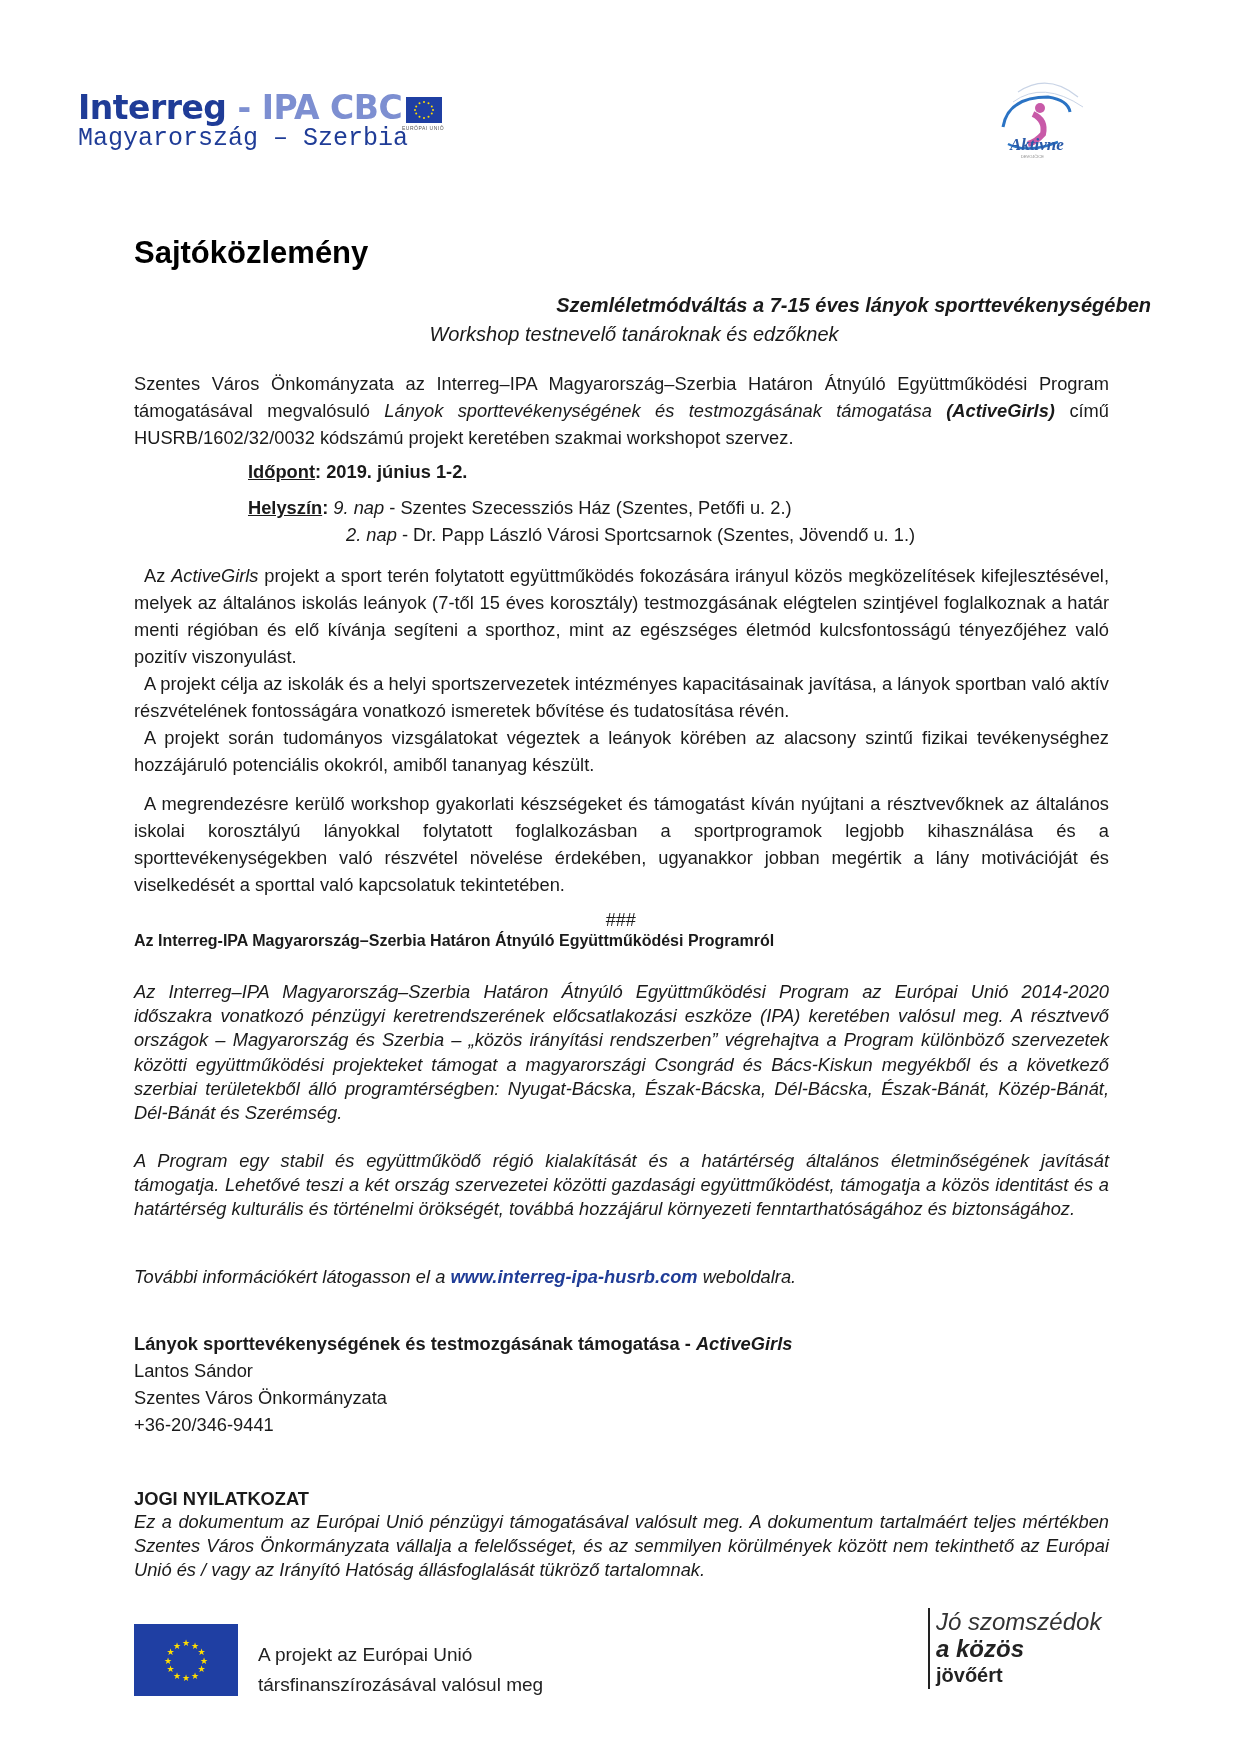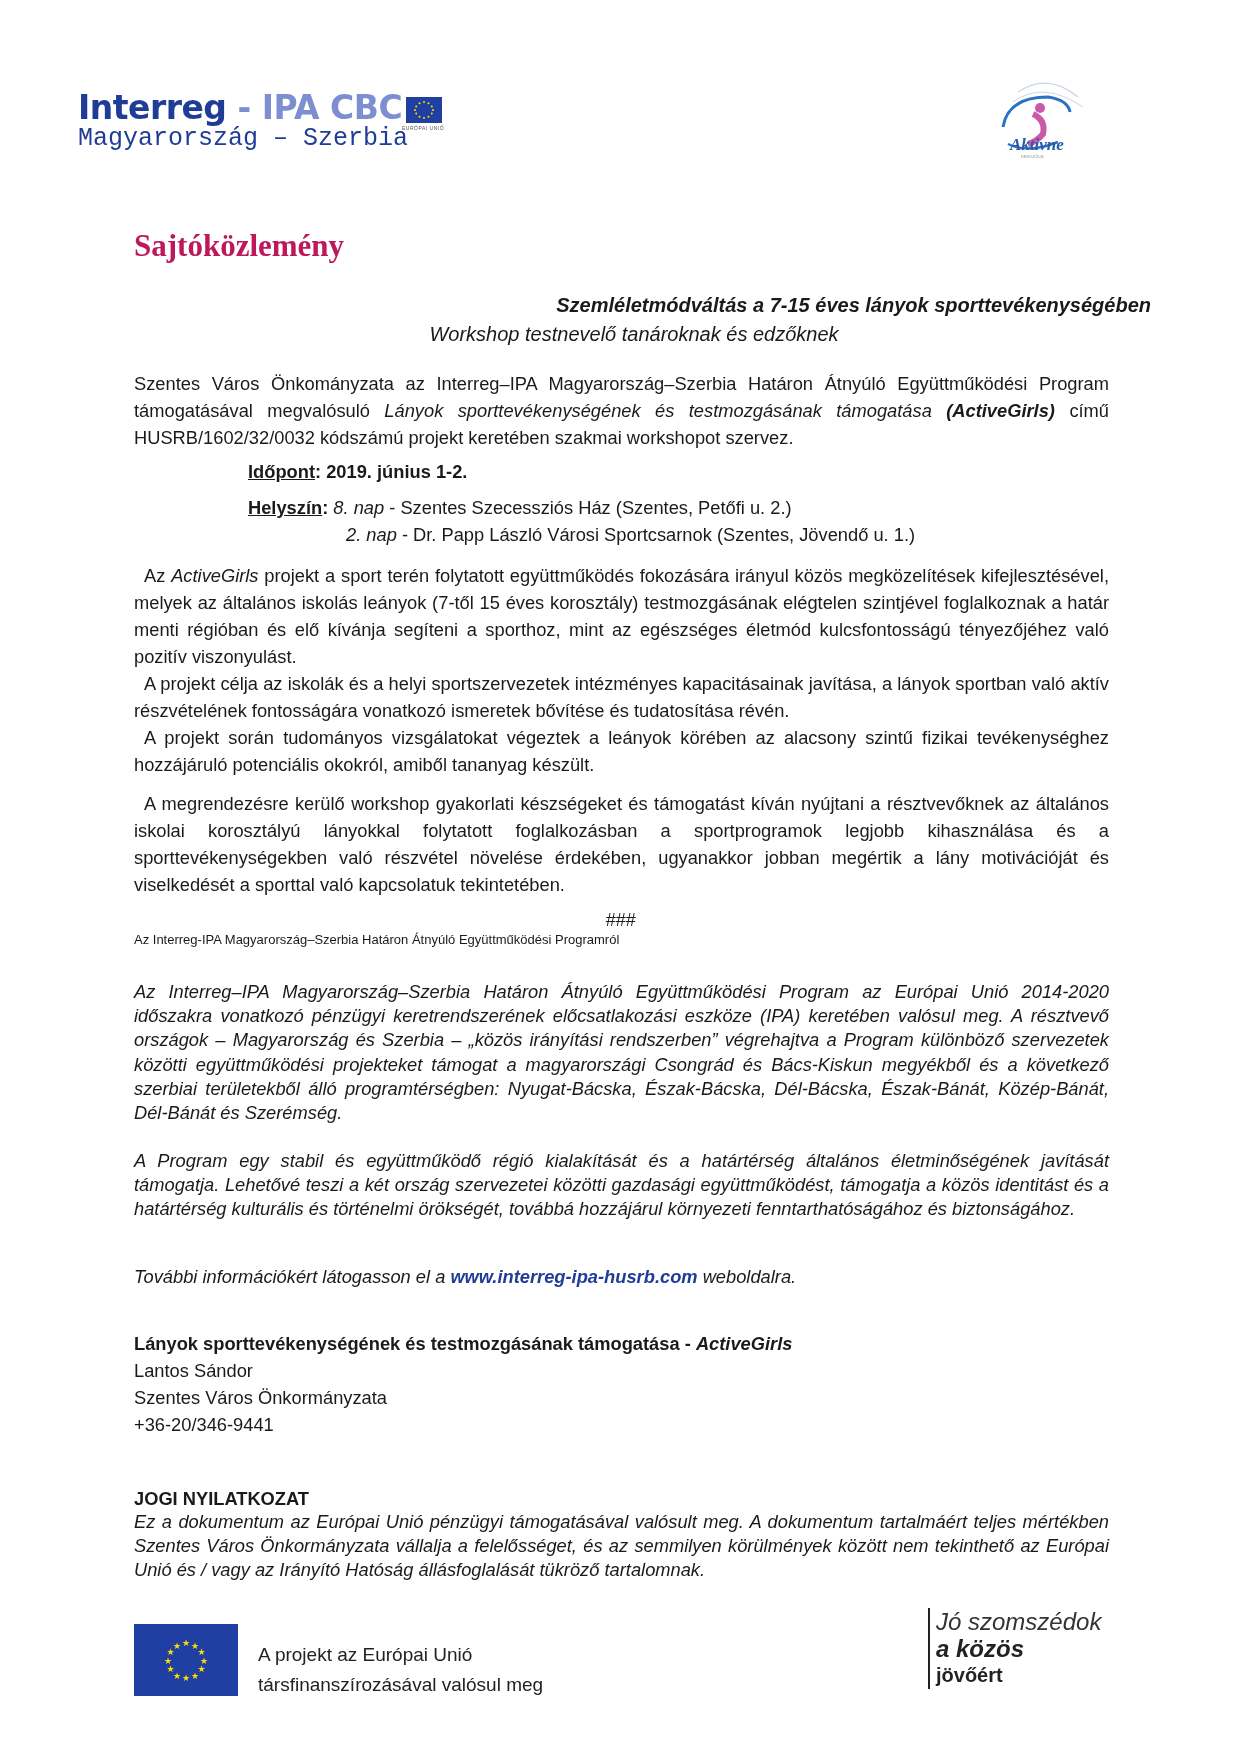--- a/index.html
+++ b/index.html
@@ -10,35 +10,35 @@
   
   .interreg-logo { left:78px; top:90px; }
   .interreg-l1 { font-family:"DejaVu Sans", sans-serif; font-weight:bold; font-size:33px; letter-spacing:-0.5px; line-height:36px; color:#1f3c97; white-space:nowrap; }
   .interreg-l1 .light { color:#7d8fd1; }
   .interreg-l2 { font-family:Liberation Mono, monospace; font-size:25px; line-height:30px; color:#1f3c97; white-space:nowrap; margin-top:-2px; }
   .eu-flag-small { left:406px; top:97px; width:36px; height:26px; background:#1f3fa3; }
   .eu-flag-small-cap { left:402px; top:125px; font-size:5px; color:#555; letter-spacing:0.5px; }
   .aktivne-logo { left:988px; top:72px; width:100px; height:90px; }
 
   
-  .press-title { left:134px; top:228px; font-size:31px; font-weight:bold; color:#be185d;font-family:Liberation Serif, serif; }
+  .press-title { left:134px; top:235px; font-size:31px; font-weight:bold; color:#000000; }
   .subtitle1 { left:16px; width:1135px; top:294px; text-align:right; font-size:20px; font-weight:bold; font-style:italic; }
   .subtitle1 span { margin-left:40px; }
   .subtitle2 { left:0; width:1228px; top:323px; text-align:center; font-size:20px; font-style:italic; }
   .subtitle2 span { margin-left:40px; }
 
   .para { left:134px; width:975px; font-size:18.3px; line-height:27px; text-align:justify; }
   .para.indent { text-indent:10px; }
   .meta { font-size:18.3px; line-height:27px; }
   .u { text-decoration:underline; font-weight:bold;margin-left:42px; }
   .b { font-weight:bold; }
   .i { font-style:italic; }
 
   .hash { left:0; width:1241px; text-align:center; top:910px; font-size:18px; font-style:italic; }
-  .prog-heading { left:134px; top:932px; font-size:13px; font-weight:normal; }
+  .prog-heading { left:134px; top:932px; font-size:16px; font-weight:bold; }
 
   .ital-block { left:134px; width:975px; font-size:18.3px; line-height:24.2px; font-style:italic; text-align:justify; }
   .link { color:#1f3c97; font-weight:bold; font-style:italic; }
 
   .contact { left:134px; top:1330px; font-size:18.3px; line-height:27px; }
   .legal-title { left:134px; top:1488px; font-size:18.3px; font-weight:bold; }
   .legal-text { left:134px; width:975px; top:1510px; font-size:18.3px; line-height:24.2px; font-style:italic; text-align:justify; }
 
   
   .eu-flag-big { left:134px; top:1624px; width:104px; height:72px; background:#1f3fa3; }
@@ -88,21 +88,21 @@
   </svg>
 </div>
 
 <div class="abs press-title">Sajtóközlemény</div>
 <div class="abs subtitle1"><span>Szemléletmódváltás a 7-15 éves lányok sporttevékenységében</span></div>
 <div class="abs subtitle2"><span>Workshop testnevelő tanároknak és edzőknek</span></div>
 
 <div class="abs para" style="top:370px;"><span>Szentes Város Önkományzata az Interreg–IPA Magyarország–Szerbia Határon Átnyúló Együttműködési Program támogatásával megvalósuló </span><span class="i">Lányok sporttevékenységének és testmozgásának támogatása</span><span> </span><span class="b i">(ActiveGirls)</span><span> című HUSRB/1602/32/0032 kódszámú projekt keretében szakmai workshopot szervez.</span></div>
 
 <div class="abs meta" style="left:206px; top:458px;"><span class="u">Időpont</span><span class="b">: 2019. június 1-2.</span></div>
-<div class="abs meta" style="left:206px; top:494px;"><span class="u">Helyszín</span><span class="b">: </span><span class="i">8. nap</span><span> - Szentes Szecessziós Ház (Szentes, Petőfi u. 2.)</span></div>
+<div class="abs meta" style="left:206px; top:494px;"><span class="u">Helyszín</span><span class="b">: </span><span class="i">9. nap</span><span> - Szentes Szecessziós Ház (Szentes, Petőfi u. 2.)</span></div>
 <div class="abs meta" style="left:298px; top:521px;margin-left:48px;"><span class="i">2. nap</span><span> - Dr. Papp László Városi Sportcsarnok (Szentes, Jövendő u. 1.)</span></div>
 
 <div class="abs para indent" style="top:562px;"><span>Az </span><span class="i">ActiveGirls</span><span> projekt a sport terén folytatott együttműködés fokozására irányul közös megközelítések kifejlesztésével, melyek az általános iskolás leányok (7-től 15 éves korosztály) testmozgásának elégtelen szintjével foglalkoznak a határ menti régióban és elő kívánja segíteni a sporthoz, mint az egészséges életmód kulcsfontosságú tényezőjéhez való pozitív viszonyulást.</span></div>
 <div class="abs para indent" style="top:670px;">A projekt célja az iskolák és a helyi sportszervezetek intézményes kapacitásainak javítása, a lányok sportban való aktív részvételének fontosságára vonatkozó ismeretek bővítése és tudatosítása révén.</div>
 <div class="abs para indent" style="top:724px;">A projekt során tudományos vizsgálatokat végeztek a leányok körében az alacsony szintű fizikai tevékenységhez hozzájáruló potenciális okokról, amiből tananyag készült.</div>
 <div class="abs para indent" style="top:790px;">A megrendezésre kerülő workshop gyakorlati készségeket és támogatást kíván nyújtani a résztvevőknek az általános iskolai korosztályú lányokkal folytatott foglalkozásban a sportprogramok legjobb kihasználása és a sporttevékenységekben való részvétel növelése érdekében, ugyanakkor jobban megértik a lány motivációját és viselkedését a sporttal való kapcsolatuk tekintetében.</div>
 
 <div class="abs hash">###</div>
 <div class="abs prog-heading">Az Interreg-IPA Magyarország–Szerbia Határon Átnyúló Együttműködési Programról</div>
 

